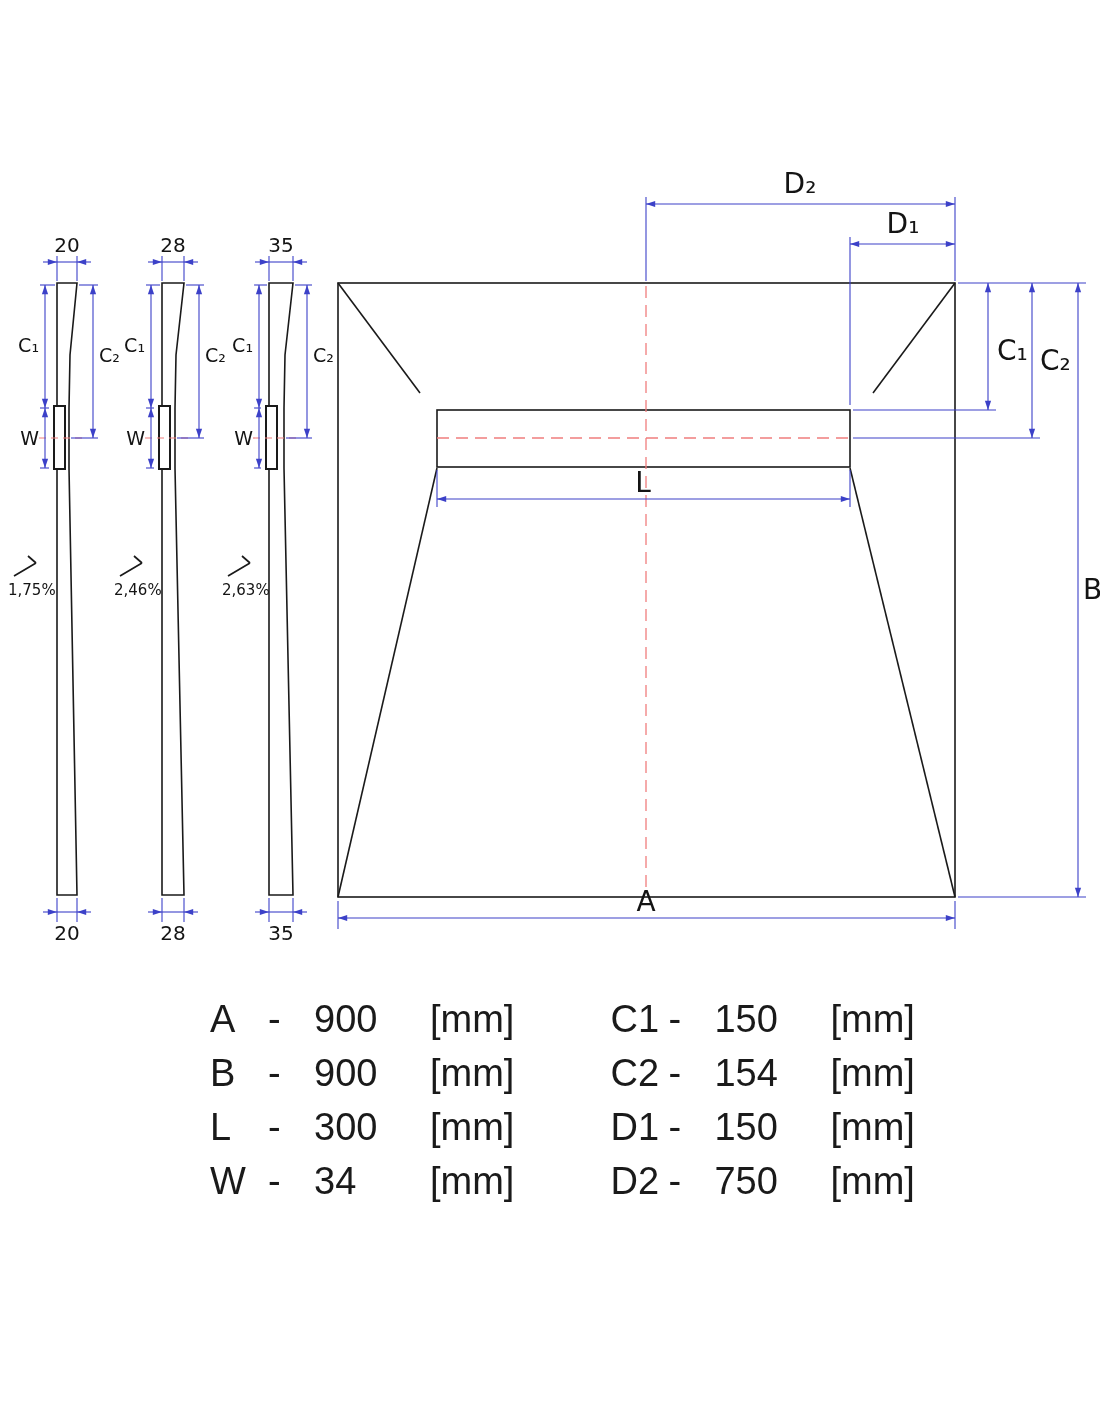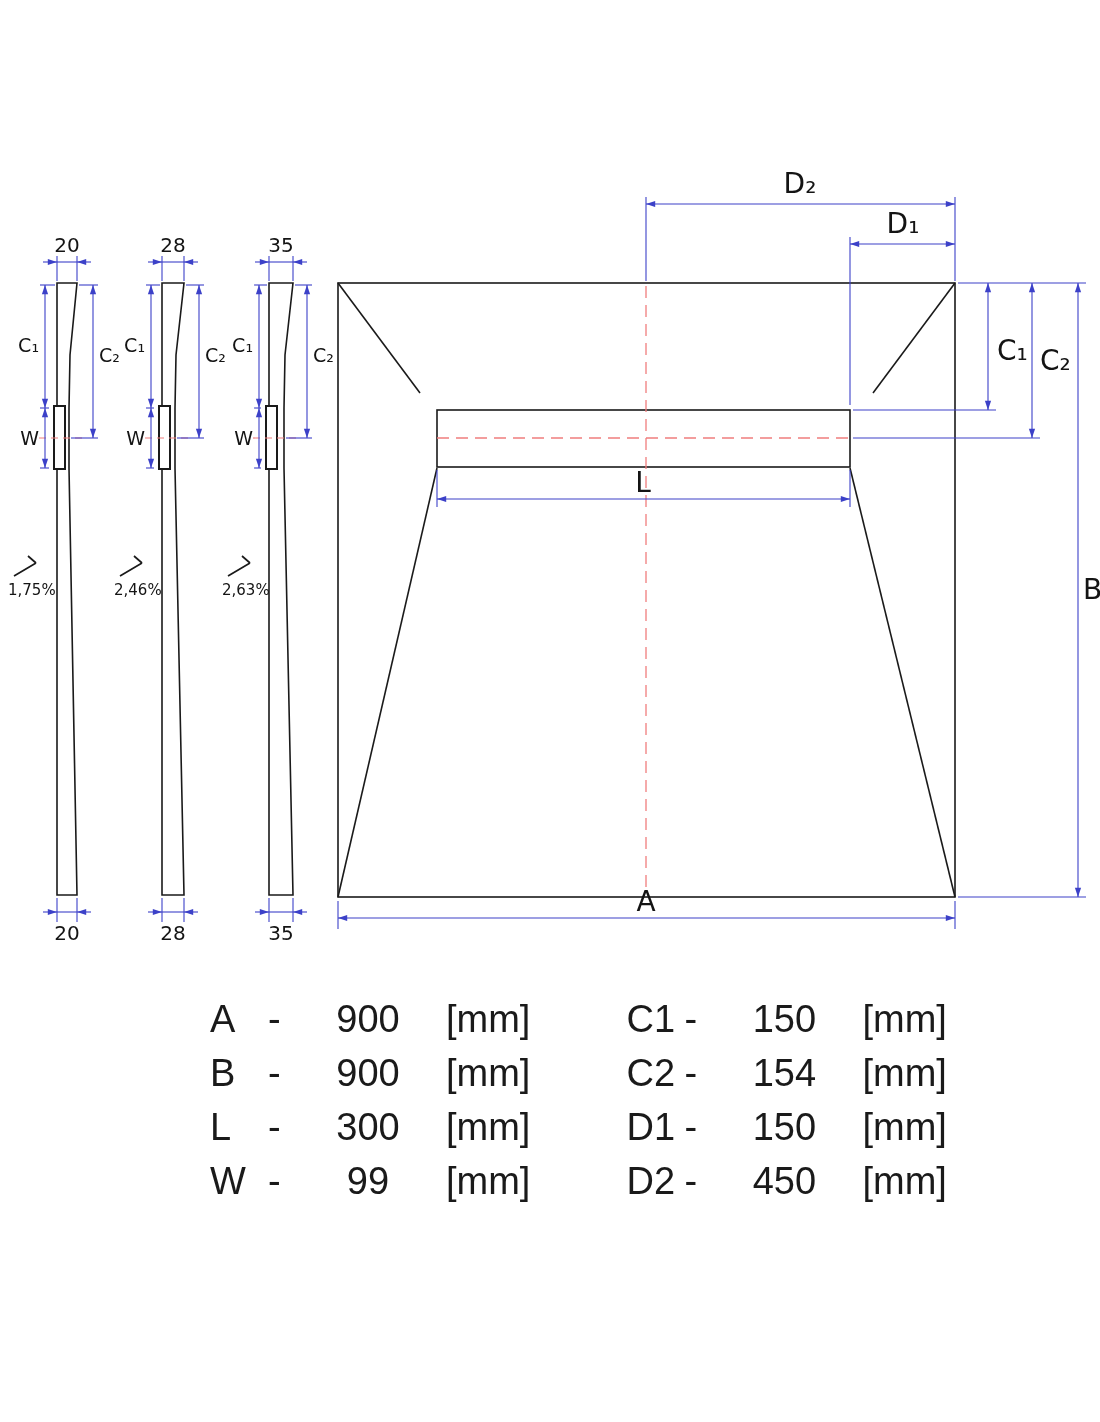--- a/index.html
+++ b/index.html
@@ -20,22 +20,22 @@
   .slope-label{ font-size:15px; }
 
   .dim-table {
     display:flex; justify-content:flex-start; gap:96px;
     padding-left:210px; margin-top:42px;
     font-size:38px; color:#1a1a1a; font-family:"Liberation Sans", sans-serif;
   }
   .trow { display:flex; align-items:baseline; height:54px; }
   .tname { width:58px; }
   .tdash { width:46px; text-align:left; }
-  .tval  { width:108px; text-align:center; }
-  .tunit { margin-left:24px; }
+  .tval  { width:108px; text-align:left; }
+  .tunit { margin-left:8px; }
 </style>
 </head>
 <body>
 
 <div class="page">
 
 <svg width="1100" height="952" viewBox="0 0 1100 952">
   <defs>
     <marker id="arB" viewBox="0 0 12 12" refX="11" refY="6" markerWidth="10" markerHeight="10" orient="auto-start-reverse">
       <path d="M1,2.6 L11,6 L1,9.4 Z" fill="#3c41c8"></path>
@@ -224,21 +224,21 @@
     </div>
     <div class="trow">
       <span class="tname">L</span>
       <span class="tdash">-</span>
       <span class="tval">300</span>
       <span class="tunit">[mm]</span>
     </div>
     <div class="trow">
       <span class="tname">W</span>
       <span class="tdash">-</span>
-      <span class="tval">99</span>
+      <span class="tval">34</span>
       <span class="tunit">[mm]</span>
     </div>
   </div>
   <div class="tcol">
     <div class="trow">
       <span class="tname">C1</span>
       <span class="tdash">-</span>
       <span class="tval">150</span>
       <span class="tunit">[mm]</span>
     </div>
@@ -250,19 +250,19 @@
     </div>
     <div class="trow">
       <span class="tname">D1</span>
       <span class="tdash">-</span>
       <span class="tval">150</span>
       <span class="tunit">[mm]</span>
     </div>
     <div class="trow">
       <span class="tname">D2</span>
       <span class="tdash">-</span>
-      <span class="tval">450</span>
+      <span class="tval">750</span>
       <span class="tunit">[mm]</span>
     </div>
   </div>
 </div>
 
 </div>
 
 </body></html>

